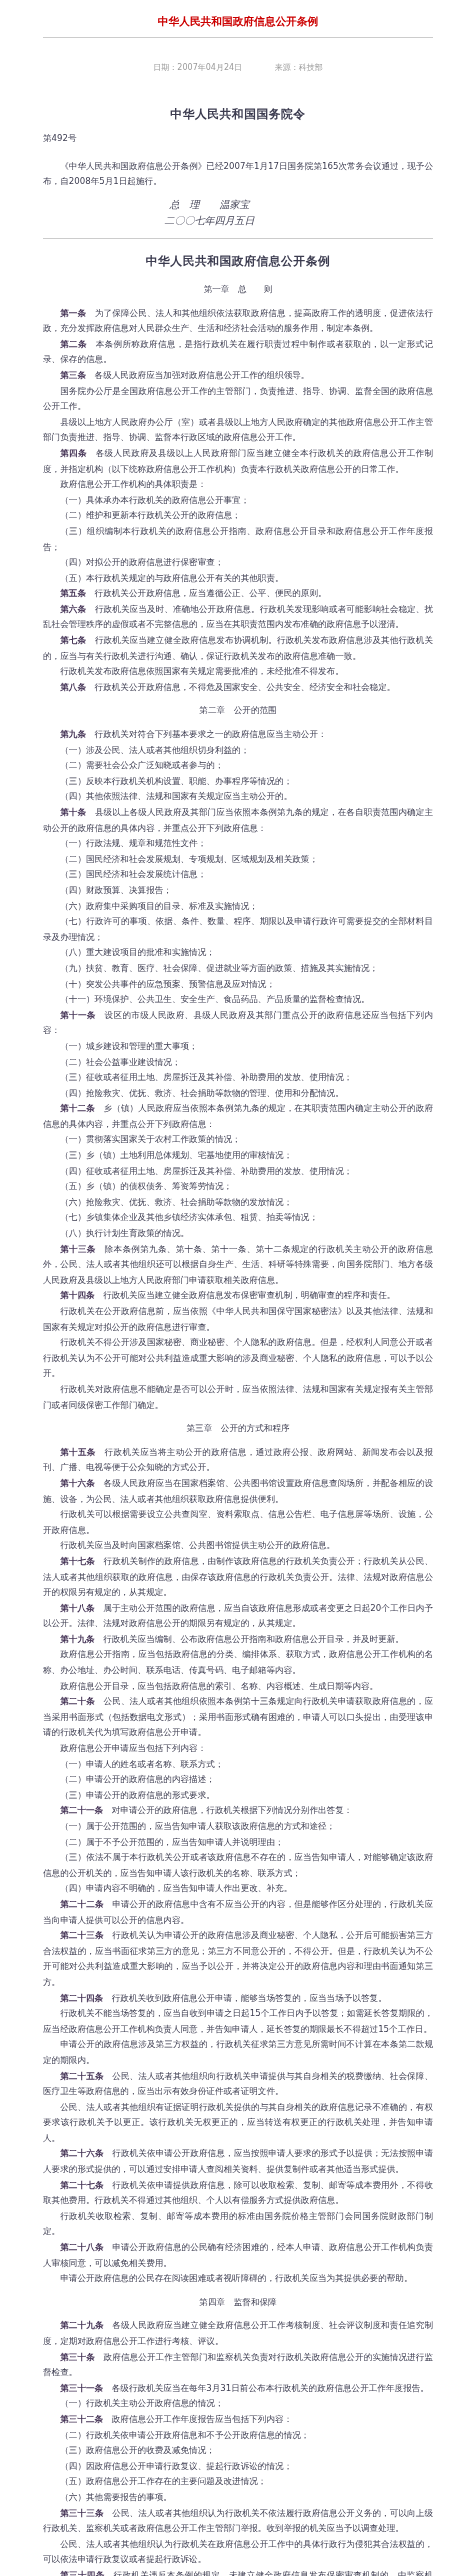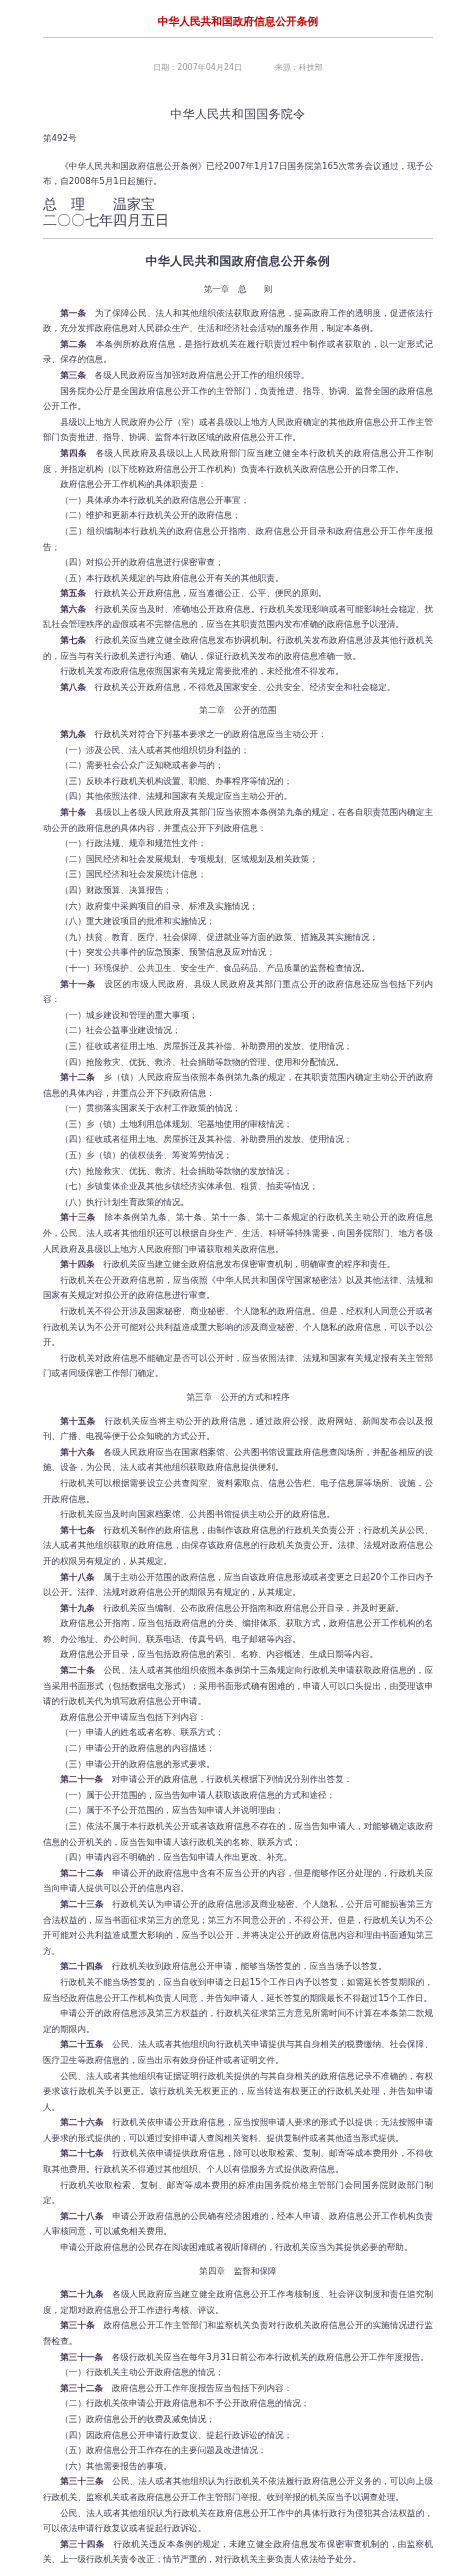--- a/index.html
+++ b/index.html
@@ -32,42 +32,43 @@
   .meta-line {
     text-align: center;
     color: #9a9a9a;
     font-size: 8px;
     margin: 7.5px 0 18px 0;
   }
   .meta-line span { display: inline-block; margin: 16px 15px; }
   .decree-heading {
     text-align: center;
     font-size: 11.8px;
-    font-weight: normal;
+    font-weight: bold;
     margin: 16px 0 9.7px 0;
     letter-spacing: 0.5px;
   }
   .decree-number {
     text-align: left;
     font-size: 8.6px;
     margin: 0 0 14px 0;
   }
   .para {
     font-size: 8.6px;
     line-height: 15.6px;
     margin: 0;
     text-indent: 2em;
     text-align: justify;
   }
   .sign-block {
-    text-align: left;
+    text-align: center;
     padding-right: 57px;
-    font-size: 14px;
+    font-size: 10px;
     line-height: 15.6px;
     margin: 7.5px 0 9.7px 0;
+    font-style: italic;
   }
   .reg-title {
     text-align: center;
     font-size: 11.8px;
     font-weight: bold;
     margin: 15px 0 11.8px 0;
     letter-spacing: 0.5px;
   }
   .chapter {
     text-align: center;
@@ -133,20 +134,21 @@
       <p class="para">（一）涉及公民、法人或者其他组织切身利益的；</p>
       <p class="para">（二）需要社会公众广泛知晓或者参与的；</p>
       <p class="para">（三）反映本行政机关机构设置、职能、办事程序等情况的；</p>
       <p class="para">（四）其他依照法律、法规和国家有关规定应当主动公开的。</p>
       <p class="para"><strong class="artnum">第十条</strong>　县级以上各级人民政府及其部门应当依照本条例第九条的规定，在各自职责范围内确定主动公开的政府信息的具体内容，并重点公开下列政府信息：</p>
       <p class="para">（一）行政法规、规章和规范性文件；</p>
       <p class="para">（二）国民经济和社会发展规划、专项规划、区域规划及相关政策；</p>
       <p class="para">（三）国民经济和社会发展统计信息；</p>
       <p class="para">（四）财政预算、决算报告；</p>
       <p class="para">（六）政府集中采购项目的目录、标准及实施情况；</p>
+      <p class="para">（七）行政许可的事项、依据、条件、数量、程序、期限以及申请行政许可需要提交的全部材料目录及办理情况；</p>
       <p class="para">（八）重大建设项目的批准和实施情况；</p>
       <p class="para">（九）扶贫、教育、医疗、社会保障、促进就业等方面的政策、措施及其实施情况；</p>
       <p class="para">（十）突发公共事件的应急预案、预警信息及应对情况；</p>
       <p class="para">（十一）环境保护、公共卫生、安全生产、食品药品、产品质量的监督检查情况。</p>
       <p class="para"><strong class="artnum">第十一条</strong>　设区的市级人民政府、县级人民政府及其部门重点公开的政府信息还应当包括下列内容：</p>
       <p class="para">（一）城乡建设和管理的重大事项；</p>
       <p class="para">（二）社会公益事业建设情况；</p>
       <p class="para">（三）征收或者征用土地、房屋拆迁及其补偿、补助费用的发放、使用情况；</p>
       <p class="para">（四）抢险救灾、优抚、救济、社会捐助等款物的管理、使用和分配情况。</p>
       <p class="para"><strong class="artnum">第十二条</strong>　乡（镇）人民政府应当依照本条例第九条的规定，在其职责范围内确定主动公开的政府信息的具体内容，并重点公开下列政府信息：</p>

